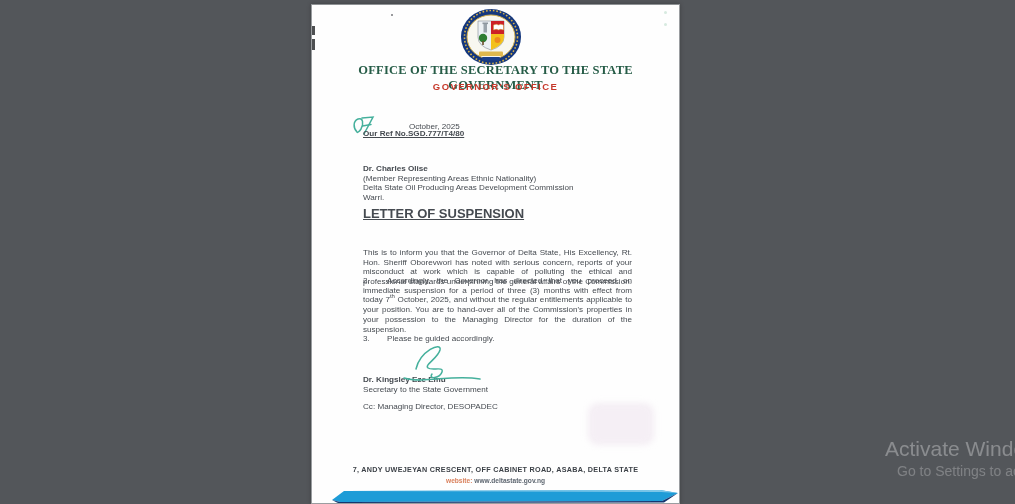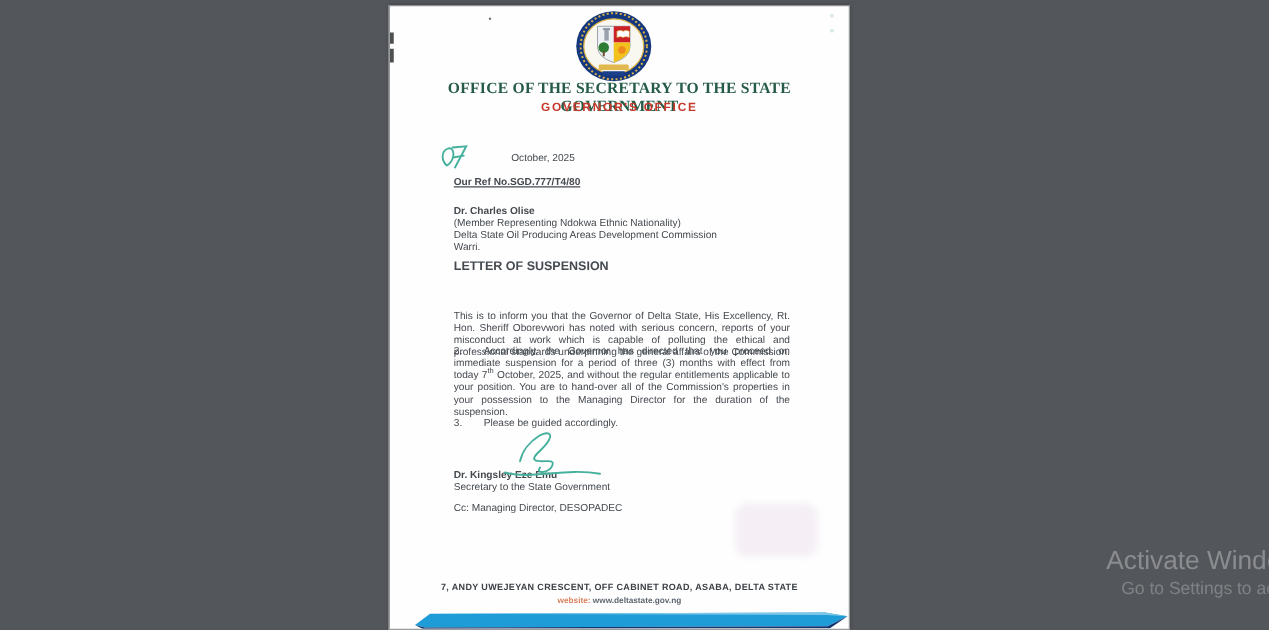--- a/index.html
+++ b/index.html
@@ -36,26 +36,26 @@
   .governor-office {
     position:absolute; top:76px; left:0; width:100%; text-align:center;
     font-weight:bold; font-size:9.5px; letter-spacing:1.4px;
   }
 
   .body-text { color:#454a50; font-size:8.1px; line-height:9.7px; }
 
   .date-line { position:absolute; left:56px; top:117px;margin-left:41px; }
   .hand-day { position:absolute; left:38px; top:109px; width:26px; height:24px; }
 
-  .ref-line { position:absolute; left:51px; top:136px; font-weight:bold; text-decoration:underline; }
+  .ref-line { position:absolute; left:51px; top:124px; font-weight:bold; text-decoration:underline; }
 
   .addressee { position:absolute; left:51px; top:159px; }
   .addressee .name { font-weight:bold; }
 
-  .subject { position:absolute; left:51px; top:204px; font-weight:bold; font-size:10px; }
+  .subject { position:absolute; left:51px; top:204px; font-weight:bold; font-size:13px;text-decoration:underline; }
 
   .para { position:absolute; left:51px; width:269px; text-align:justify; }
   .para.p1 { top:231px;margin-top:12px; }
   .para.p2 { top:271px; }
   .para.p3 { top:329px; text-align:left; }
   .para-num { display:inline-block; width:24px; }
   sup { font-size:6px; line-height:0; }
 
   .sig-block { position:absolute; left:51px; top:370px; }
   .sig-block .name { font-weight:bold; }
@@ -118,21 +118,21 @@
       <path d="M12 4 L23 3 L14 20"></path>
       <path d="M12.5 12 L21 10.5"></path>
     </g>
   </svg>
   <div class="date-line body-text">October, 2025</div>
 
   <div class="ref-line body-text">Our Ref No.SGD.777/T4/80</div>
 
   <div class="addressee body-text">
     <div class="name">Dr. Charles Olise</div>
-    <div>(Member Representing Ndokwa Ethnic Nationality)</div>
+    <div>(Member Representing Areas Ethnic Nationality)</div>
     <div>Delta State Oil Producing Areas Development Commission</div>
     <div>Warri.</div>
   </div>
 
   <div class="subject body-text">LETTER OF SUSPENSION</div>
 
   <div class="para p1 body-text">This is to inform you that the Governor of Delta State, His Excellency, Rt. Hon. Sheriff Oborevwori has noted with serious concern, reports of your misconduct at work which is capable of polluting the ethical and professional standards underpinning the general affairs of the Commission.</div>
 
   <div class="para p2 body-text">
     <span class="para-num">2.</span><span>Accordingly, the Governor has directed that you proceed on immediate suspension for a period of three (3) months with effect from today 7</span><sup>th</sup><span> October, 2025, and without the regular entitlements applicable to your position.  You are to hand-over all of the Commission's properties in your possession to the Managing Director for the duration of the suspension.</span>

